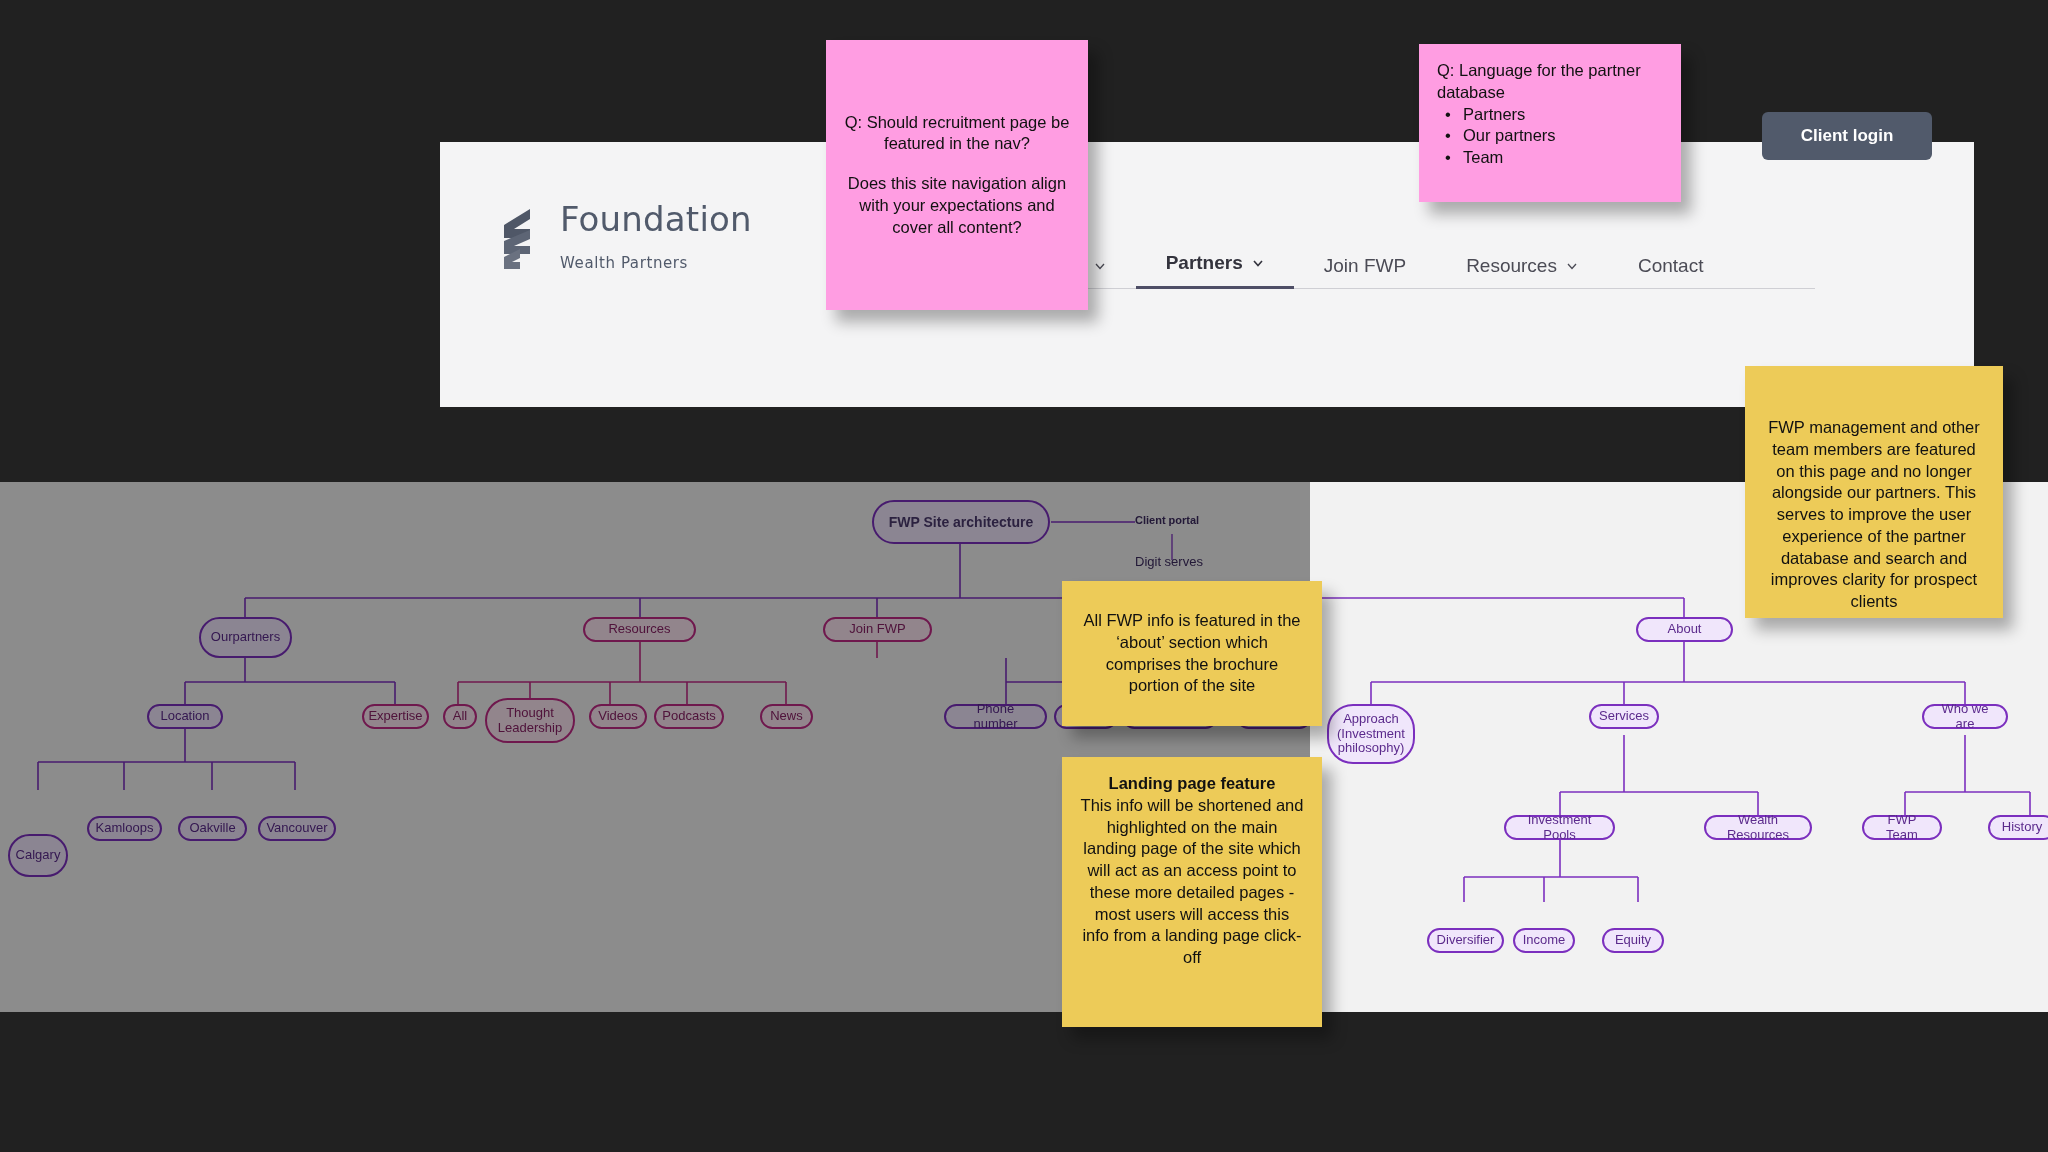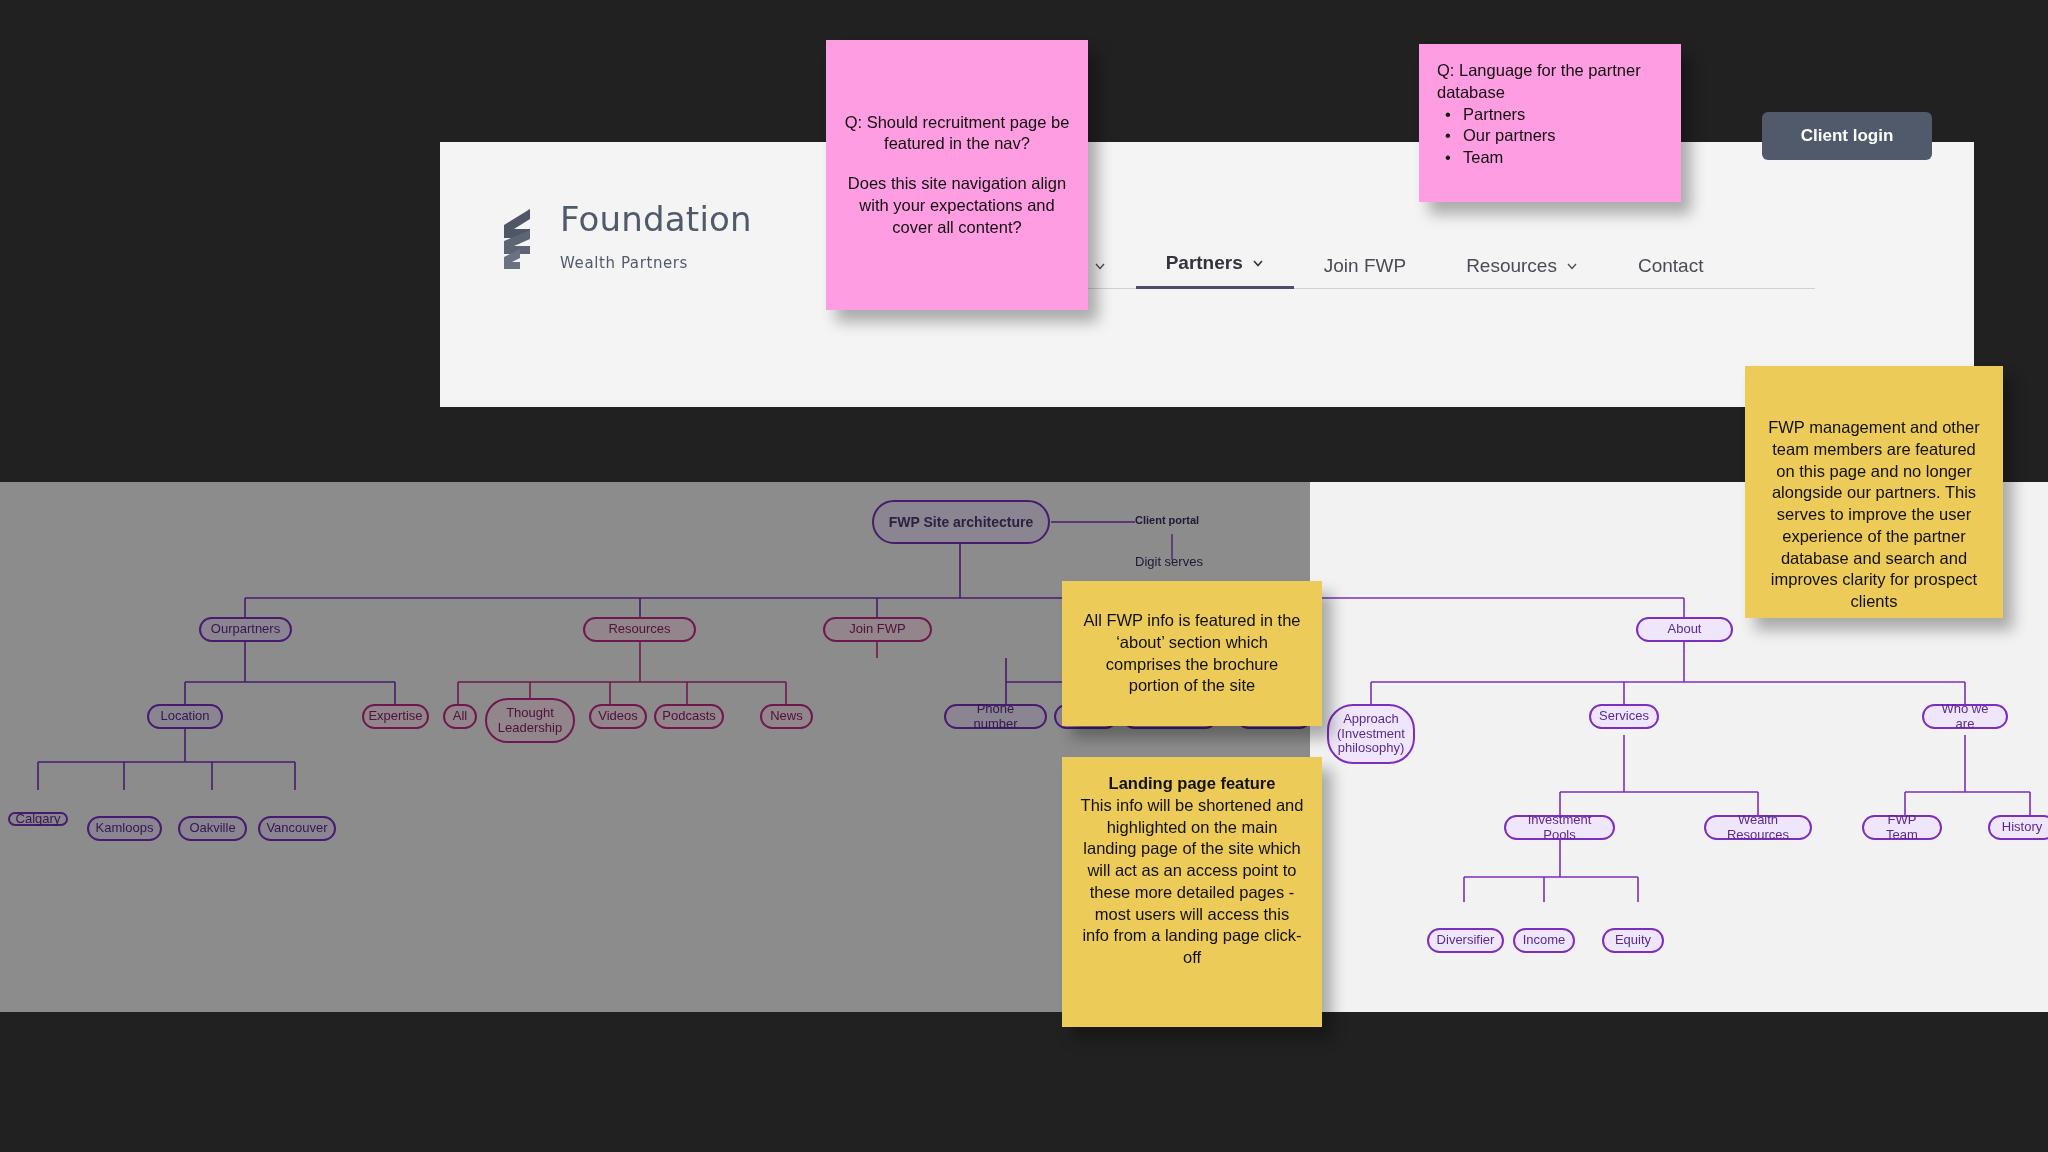--- a/index.html
+++ b/index.html
@@ -255,40 +255,40 @@
 
         <path d="M1051 40 L1135 40" stroke-width="1.3"></path>
         <path d="M1172 52 L1172 78" stroke-width="1.3"></path>
       </g>
     </svg>
 
     <div class="node root" style="left:872px; top:18px; width:178px; height:44px;">FWP Site architecture</div>
     <div class="label-plain" style="left:1135px; top:32px;">Client portal</div>
     <div class="label-plain reg" style="left:1135px; top:72px;">Digit serves</div>
 
-    <div class="node" style="left:199px; top:135px; width:93px; height:25px;">Ourpartners</div>
+    <div class="node" style="left:199px; top:135px; width:93px; height:41px;">Ourpartners</div>
     <div class="node magenta" style="left:583px; top:135px; width:113px; height:25px;">Resources</div>
     <div class="node magenta" style="left:823px; top:135px; width:109px; height:25px;">Join FWP</div>
     <div class="node" style="left:1636px; top:135px; width:97px; height:25px;">About</div>
 
     <div class="node" style="left:147px; top:222px; width:76px; height:25px;">Location</div>
     <div class="node magenta" style="left:362px; top:222px; width:67px; height:25px;">Expertise</div>
     <div class="node magenta" style="left:443px; top:222px; width:34px; height:25px;">All</div>
     <div class="node magenta" style="left:485px; top:216px; width:90px; height:45px;">Thought
 Leadership</div>
     <div class="node magenta" style="left:589px; top:222px; width:58px; height:25px;text-align:center;">Videos</div>
     <div class="node magenta" style="left:654px; top:222px; width:70px; height:25px;">Podcasts</div>
     <div class="node magenta" style="left:760px; top:222px; width:53px; height:25px;">News</div>
 
     <div class="node" style="left:944px; top:222px; width:103px; height:25px;">Phone number</div>
     <div class="node" style="left:1054px; top:222px; width:64px; height:25px;">Email</div>
     <div class="node" style="left:1122px; top:222px; width:96px; height:25px;">Contact form</div>
     <div class="node" style="left:1236px; top:222px; width:76px; height:25px;">Calendar</div>
 
-    <div class="node" style="left:8px; top:330px; width:60px; height:14px;">Calgary</div>
+    <div class="node" style="left:8px; top:352px; width:60px; height:43px;">Calgary</div>
     <div class="node" style="left:87px; top:334px; width:75px; height:25px;">Kamloops</div>
     <div class="node" style="left:178px; top:334px; width:69px; height:25px;">Oakville</div>
     <div class="node" style="left:258px; top:334px; width:78px; height:25px;">Vancouver</div>
 
     <div class="node" style="left:1327px; top:222px; width:88px; height:60px; border-radius:26px;">Approach
 (Investment
 philosophy)</div>
     <div class="node" style="left:1589px; top:222px; width:70px; height:25px;">Services</div>
     <div class="node" style="left:1922px; top:222px; width:86px; height:25px;">Who we are</div>
 

